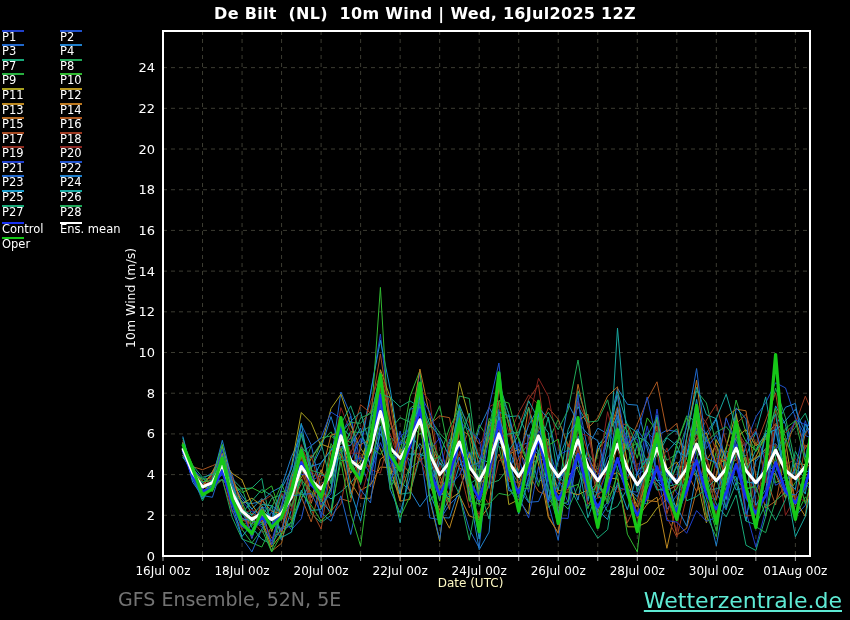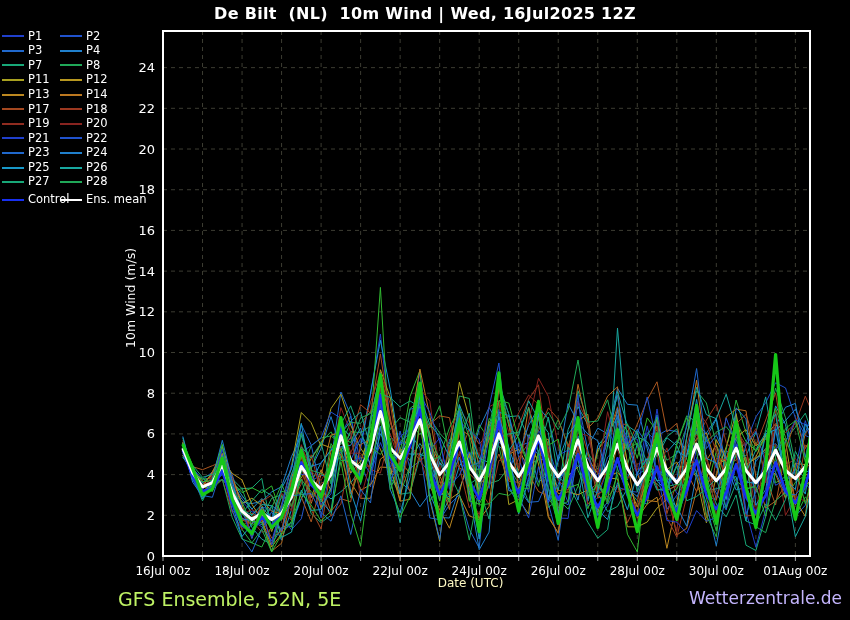--- a/index.html
+++ b/index.html
@@ -8,39 +8,39 @@
     font-family:"DejaVu Sans","Liberation Sans",sans-serif;
     padding-left:40px;
   }
   #chart-title{
     position:absolute;left:0;top:4px;width:850px;text-align:center;
     color:#fff;font-size:16px;font-weight:bold;letter-spacing:.3px;white-space:pre;
   }
   #legend{position:absolute;left:2px;top:29px;}
   .lrow{display:flex;align-items:center;height:14.6px;}
   .lrow.gap{margin-top:3px;}
-  .lcell{display:flex;align-items:center;width:58px;}
+  .lcell{display:flex;width:58px;flex-direction:column;}
   .lcell.wide{width:auto;}
   .swatch{width:22px;height:2px;margin-right:4px;flex:none;}
   .llbl{color:#fff;font-size:11.5px;line-height:1;white-space:nowrap;}
   #y-axis-title{
     position:absolute;left:122px;top:165px;height:265px;width:16px;
     display:flex;align-items:center;justify-content:center;
     writing-mode:vertical-rl;transform:rotate(180deg);
     color:#fff;font-size:12.5px;white-space:nowrap;
   }
   #x-axis-title{
     position:absolute;left:147px;top:576px;width:647px;text-align:center;
     color:#fef9c3;font-size:12px;
   }
   #footer-left{
-    position:absolute;left:118px;top:588px;color:#bef264;font-size:19px;
+    position:absolute;left:118px;top:588px;color:#737373;font-size:19px;
   }
   #footer-right{
-    position:absolute;right:48px;top:588px;color:#c4b5fd;font-size:17px;
+    position:absolute;right:48px;top:588px;color:#5eead4;font-size:22px;text-decoration:underline;
   }
   svg{position:absolute;left:0;top:0;}
   svg text{font-family:"DejaVu Sans","Liberation Sans",sans-serif;}
 </style>
 </head>
 <body>
 
 <div id="stage">
   <div id="chart-title">De Bilt  (NL)  10m Wind | Wed, 16Jul2025 12Z</div>
   <div id="legend">
@@ -69,40 +69,60 @@
           <span class="swatch" style="background: rgb(24, 168, 120);"></span>
           <span class="llbl">P7</span>
         </div>
         <div class="lcell wide">
           <span class="swatch" style="background: rgb(32, 168, 88);"></span>
           <span class="llbl">P8</span>
         </div>
       </div>
       <div class="lrow">
         <div class="lcell">
+          <span class="swatch" style="background: rgb(40, 176, 64);"></span>
+          <span class="llbl">P9</span>
+        </div>
+        <div class="lcell wide">
+          <span class="swatch" style="background: rgb(48, 184, 48);"></span>
+          <span class="llbl">P10</span>
+        </div>
+      </div>
+      <div class="lrow">
+        <div class="lcell">
           <span class="swatch" style="background: rgb(168, 160, 32);"></span>
           <span class="llbl">P11</span>
         </div>
         <div class="lcell wide">
           <span class="swatch" style="background: rgb(184, 152, 32);"></span>
           <span class="llbl">P12</span>
         </div>
       </div>
       <div class="lrow">
         <div class="lcell">
           <span class="swatch" style="background: rgb(188, 136, 32);"></span>
           <span class="llbl">P13</span>
         </div>
         <div class="lcell wide">
           <span class="swatch" style="background: rgb(188, 120, 32);"></span>
           <span class="llbl">P14</span>
         </div>
       </div>
       <div class="lrow">
         <div class="lcell">
+          <span class="swatch" style="background: rgb(180, 104, 32);"></span>
+          <span class="llbl">P15</span>
+        </div>
+        <div class="lcell wide">
+          <span class="swatch" style="background: rgb(172, 88, 32);"></span>
+          <span class="llbl">P16</span>
+        </div>
+      </div>
+      <div class="lrow">
+        <div class="lcell">
           <span class="swatch" style="background: rgb(164, 72, 32);"></span>
           <span class="llbl">P17</span>
         </div>
         <div class="lcell wide">
           <span class="swatch" style="background: rgb(156, 56, 32);"></span>
           <span class="llbl">P18</span>
         </div>
       </div>
       <div class="lrow">
         <div class="lcell">
@@ -155,20 +175,26 @@
         </div>
       </div>
       <div class="lrow gap">
         <div class="lcell">
           <span class="swatch" style="background: rgb(24, 48, 240);"></span>
           <span class="llbl">Control</span>
         </div>
         <div class="lcell wide">
           <span class="swatch" style="background: rgb(255, 255, 255);"></span>
           <span class="llbl">Ens. mean</span>
+        </div>
+      </div>
+      <div class="lrow">
+        <div class="lcell">
+          <span class="swatch" style="background: rgb(22, 200, 24);"></span>
+          <span class="llbl">Oper</span>
         </div>
       </div>
     </div>
   <div id="y-axis-title">10m Wind (m/s)</div>
   <svg id="plot-svg" width="850" height="620" viewBox="0 0 850 620">
       <defs>
         <clipPath id="plotclip">
           <rect x="163" y="31" width="647" height="525"></rect>
         </clipPath>
       </defs>

